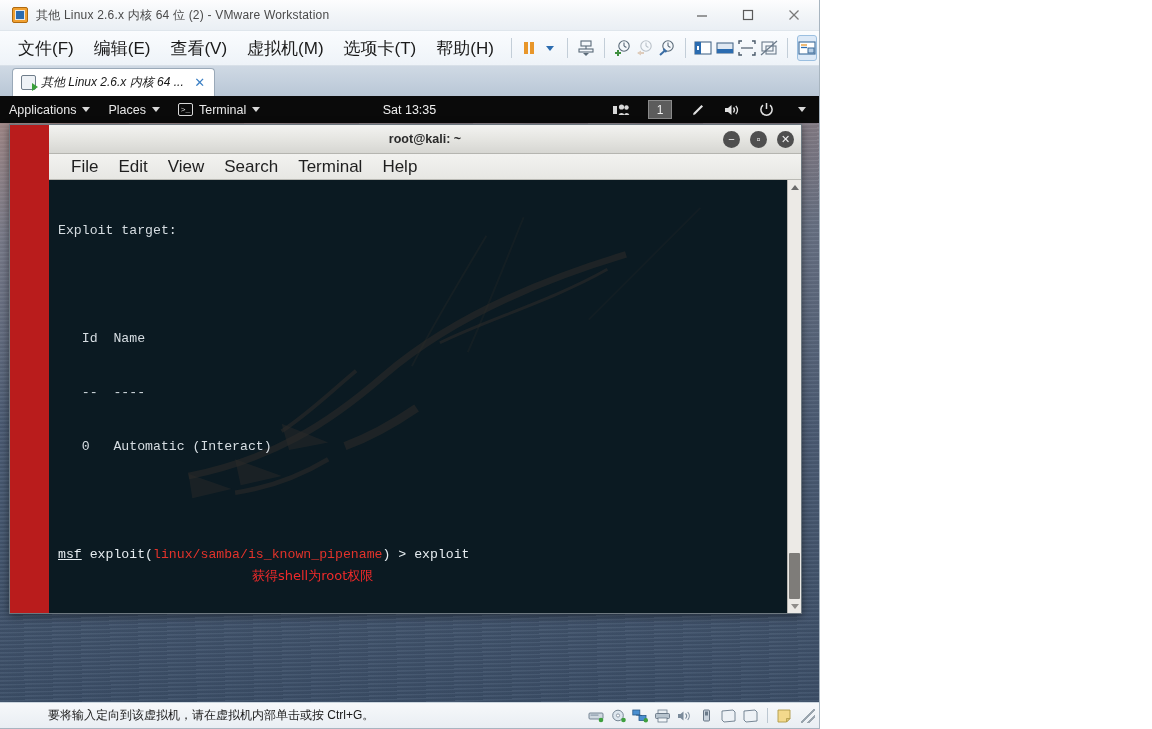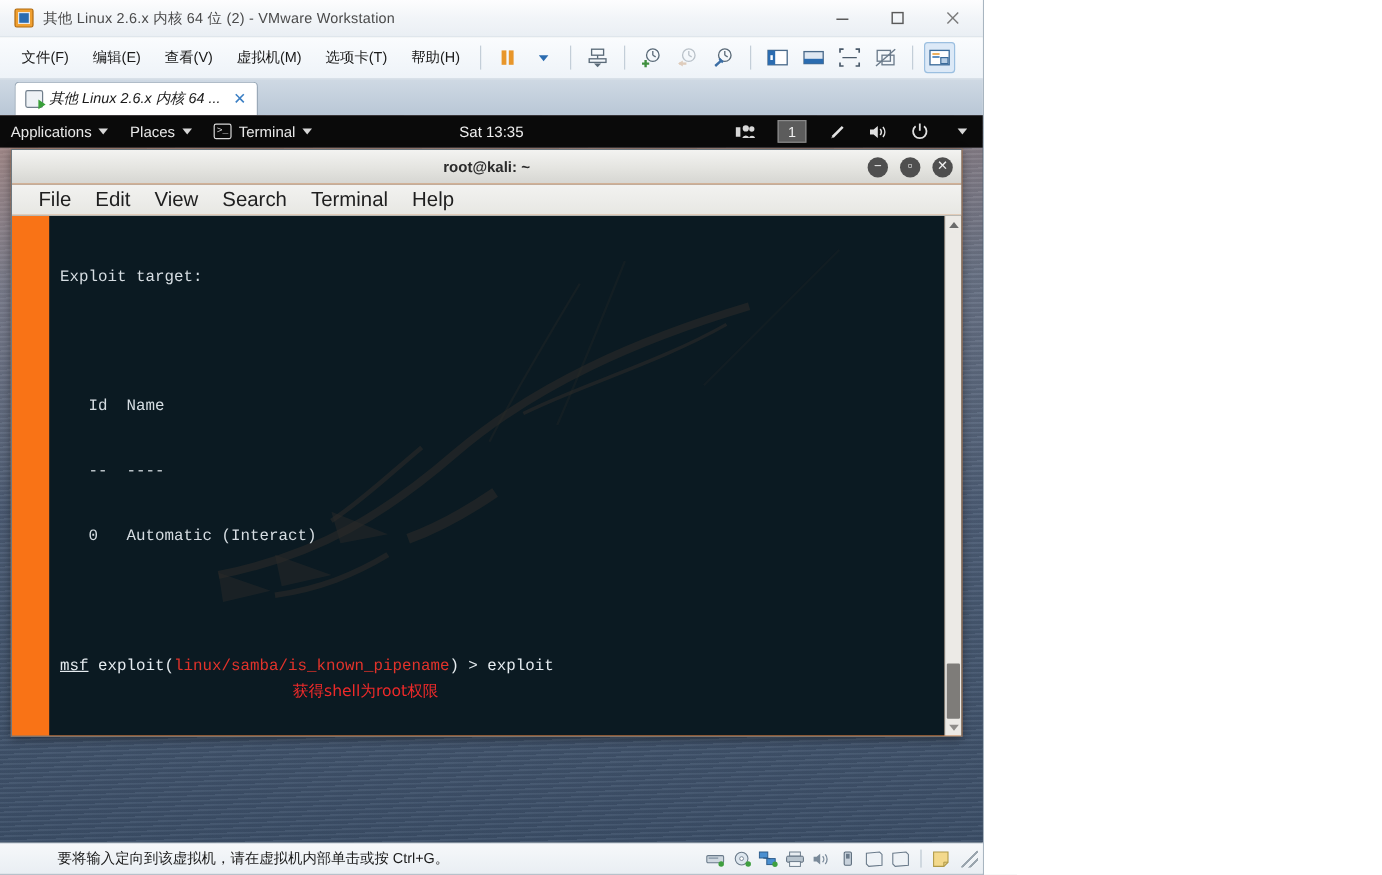--- a/index.html
+++ b/index.html
@@ -52,21 +52,21 @@
 
   
   #vm-menubar {
     height: 35px;
     background: linear-gradient(to bottom, #fafcfe 0%, #eef3f8 100%);
     display: flex; align-items: center;
     border-bottom: 1px solid #d8e0e8;
     padding-left: 8px;
   }
   .vm-menu-item {
-    font-size: 12px; color: #1a1a1a;
+    font-size: 17px; color: #1a1a1a;
     padding: 4px 10px; white-space: nowrap;
   }
   .tb-sep {
     width: 1px; height: 20px; background: #c3ced8; margin: 0 7px;
   }
   .tb-icon {
     width: 26px; height: 26px; margin: 0 2px;
     display: flex; align-items: center; justify-content: center;
     border-radius: 3px;
   }
@@ -167,23 +167,24 @@
     color: #f0f0f0; font-size: 12px;
     display: flex; align-items: center; justify-content: center;
     margin: 0 9px; padding: 0 5px;
   }
 
   
   #terminal-window {
     position: absolute; left: 9px; top: 28px;
     width: 793px; height: 490px;
     border: 1px solid #6d7880;
-    background: #f97316;
+    background: #b91c1c;
     display: flex; flex-direction: column;
     box-shadow: 0 2px 8px rgba(0,0,0,0.45);
+    padding-left: 39px;
   }
   #term-titlebar {
     height: 29px;
     background: linear-gradient(to bottom, #f3f3f1 0%, #e4e4e0 55%, #d6d6d2 100%);
     border-bottom: 1px solid #b5b5b0;
     display: flex; align-items: center; justify-content: center;
     position: relative;
   }
   #term-title-text {
     font-size: 12.5px; color: #2b2b2b; font-weight: bold;
@@ -210,21 +211,20 @@
     padding: 3px 10px;
   }
 
   #term-body {
     flex: 1; display: flex; position: relative; overflow: hidden;
   }
   #term-canvas {
     flex: 1; position: relative;
     background: #0b1a22;
     overflow: hidden;
-    margin-left: 31px;
   }
   
   #term-dragon {
     position: absolute; inset: 0; opacity: 0.55;
   }
   #term-text {
     position: relative;
     padding: 6px 0 0 9px;
     font-family: "Liberation Mono", monospace;
     font-size: 13.2px;

